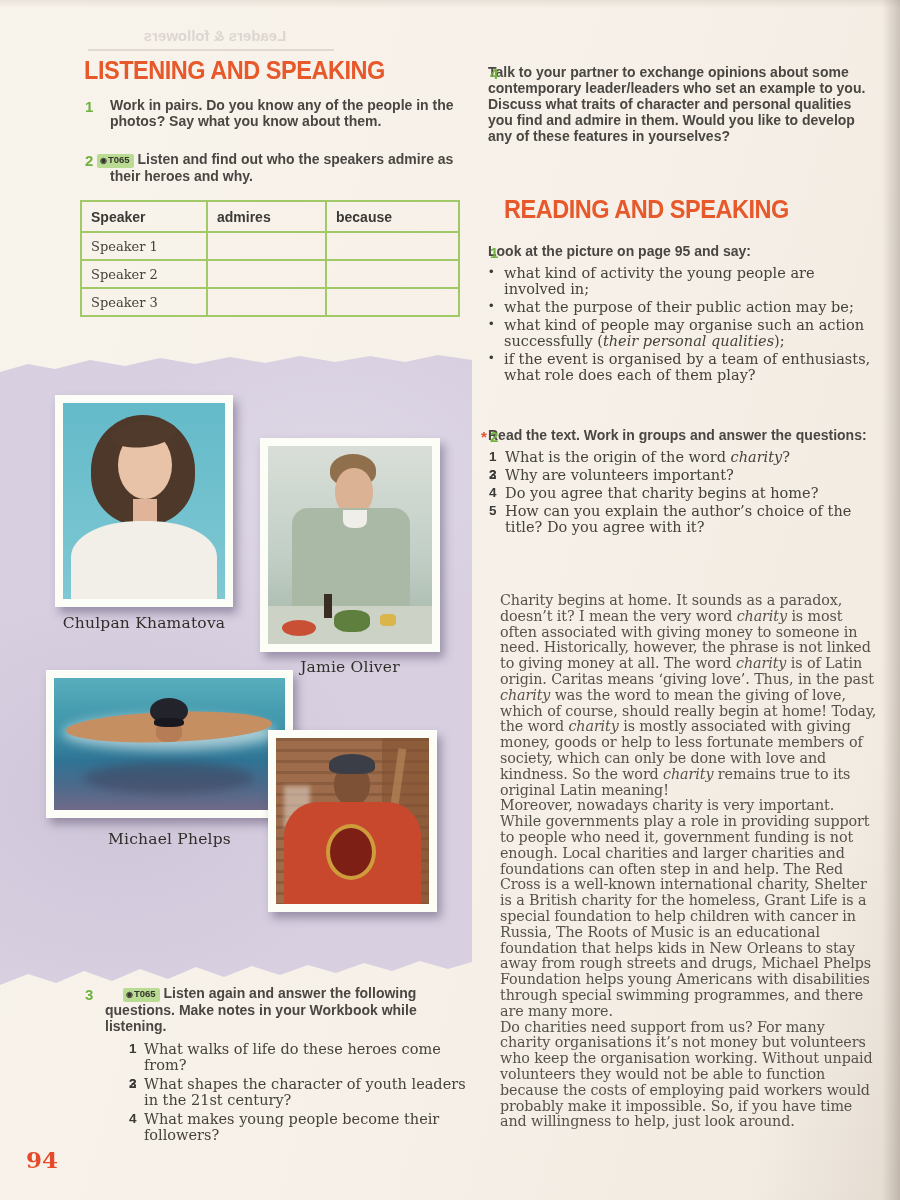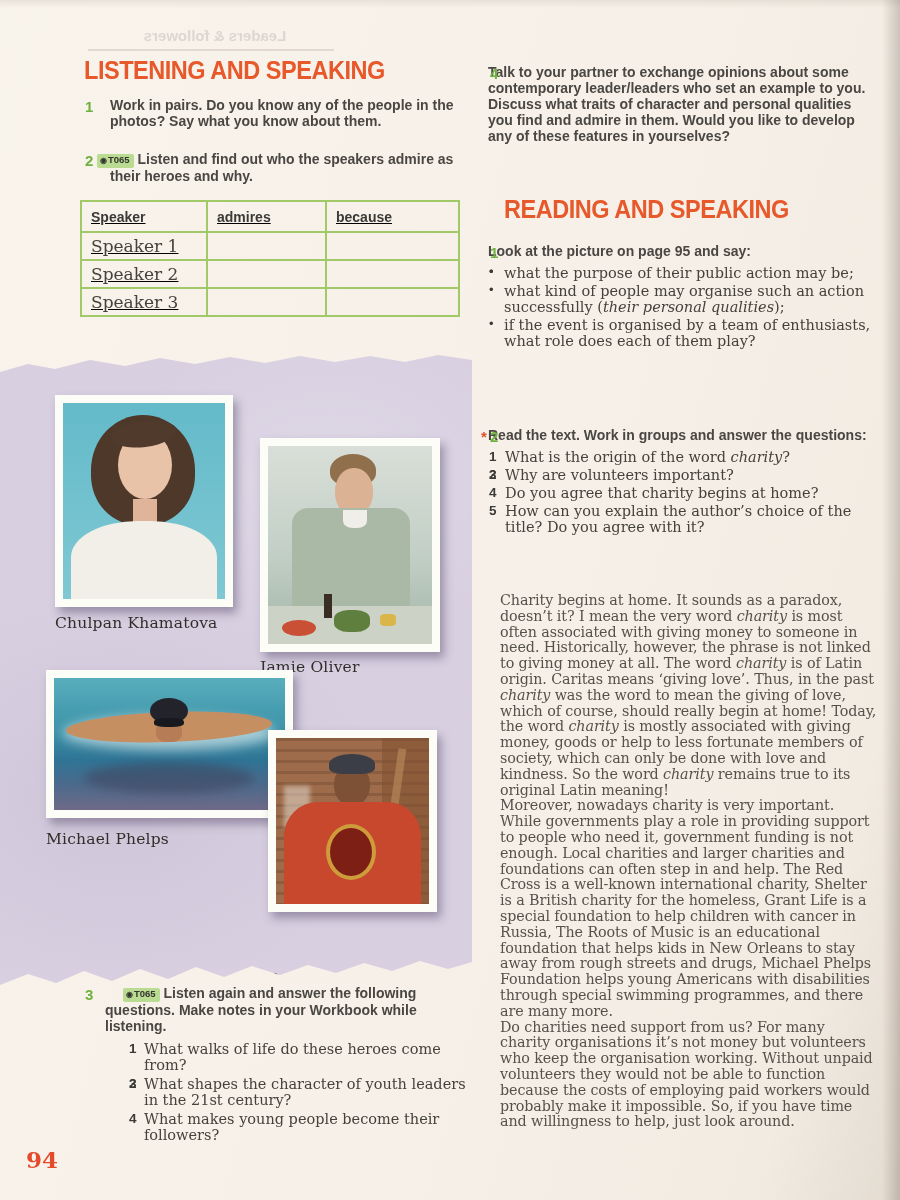--- a/index.html
+++ b/index.html
@@ -32,40 +32,40 @@
   .ex2-badge{margin-left:-13px;}
 
   
   .qlist{margin-top:7px;text-indent:0;}
   .lq{position:relative;padding-left:39px;margin-bottom:3px;
     font-family:"DejaVu Serif",serif;font-weight:normal;font-size:14.5px;line-height:16px;color:#45423c;}
   .lq b{position:absolute;left:24px;top:0;font-family:"Liberation Sans",sans-serif;
     font-size:13.5px;color:#3c3a36;}
 
   
-  table.speakers{position:absolute;left:80px;top:200px;border-collapse:collapse;background:transparent;text-decoration:underline;}
+  table.speakers{position:absolute;left:80px;top:200px;border-collapse:collapse;background:transparent;}
   table.speakers th,table.speakers td{border:2px solid #a2c968;padding:0 0 0 9px;text-align:left;}
   table.speakers th{height:29px;font-size:14px;font-weight:bold;color:#3b3a36;}
-  table.speakers td{height:26px;font-family:"DejaVu Serif",serif;font-size:17px;color:#45423c;}
+  table.speakers td{height:26px;font-family:"DejaVu Serif",serif;font-size:13px;color:#45423c;}
 
   
   .panel{position:absolute;left:0;top:352px;width:472px;height:636px;
     background:
       radial-gradient(220px 160px at 70% 20%,rgba(255,255,255,.16),rgba(255,255,255,0)),
       radial-gradient(260px 200px at 25% 70%,rgba(120,108,142,.10),rgba(120,108,142,0)),
       #d8d0e1;
     clip-path:polygon(0px 20px,28px 12px,55px 17px,90px 8px,125px 14px,160px 6px,195px 12px,
       230px 5px,265px 11px,300px 4px,335px 10px,370px 4px,405px 10px,438px 3px,472px 8px,
       472px 610px,448px 617px,420px 609px,392px 619px,364px 611px,336px 621px,308px 613px,
       280px 623px,252px 614px,224px 625px,196px 615px,168px 627px,140px 617px,112px 629px,
       84px 619px,56px 631px,28px 622px,0px 633px);}
   .photo{position:absolute;border:8px solid #fdfdf7;box-shadow:4px 6px 9px rgba(84,72,105,.48);
     overflow:hidden;box-sizing:border-box;}
   .photo>div{position:absolute;}
-  .caption{position:absolute;text-align:left;font-family:"DejaVu Serif",serif;
+  .caption{position:absolute;text-align:center;font-family:"DejaVu Serif",serif;
     font-size:15.5px;color:#302e2a;letter-spacing:.2px;}
 
   
   .ph1{left:55px;top:43px;width:178px;height:212px;}
   .ph1-bg{left:0;top:0;width:162px;height:196px;background:linear-gradient(180deg,#64bac9,#7fc8d4);}
   .ph1-hair{left:28px;top:12px;width:104px;height:110px;background:#4e382a;border-radius:50% 50% 45% 45%;}
   .ph1-face{left:55px;top:28px;width:54px;height:68px;background:#e9c3a8;border-radius:50%;}
   .ph1-fringe{left:48px;top:18px;width:66px;height:26px;background:#503a2c;border-radius:50%;transform:rotate(-7deg);}
   .ph1-neck{left:70px;top:96px;width:24px;height:28px;background:#e0b498;}
   .ph1-body{left:8px;top:118px;width:146px;height:78px;background:#f2efe8;border-radius:46% 46% 0 0;}
@@ -261,21 +261,21 @@
     <span class="num">4</span>
     <div class="body">Talk to your partner to exchange opinions about some contemporary leader/leaders who set an example to you. Discuss what traits of character and personal qualities you find and admire in them. Would you like to develop any of these features in yourselves?</div>
   </div>
 
   <div class="sec-head" style="left:504px;top:195px;">READING AND SPEAKING</div>
 
   <div class="rex" style="top:243px;">
     <span class="num">1</span>
     <div class="body"><span>Look at the picture on page 95 and say:</span>
       <div class="bullets">
-        <div class="bullet-item"><span class="dot">•</span></div>
+        <div class="bullet-item"><span class="dot">•</span><span><span>what kind of activity the young people are involved in;</span></span></div>
         <div class="bullet-item"><span class="dot">•</span><span><span>what the purpose of their public action may be;</span></span></div>
         <div class="bullet-item"><span class="dot">•</span><span><span>what kind of people may organise such an action successfully (</span><i>their personal qualities</i><span>);</span></span></div>
         <div class="bullet-item"><span class="dot">•</span><span><span>if the event is organised by a team of enthusiasts, what role does each of them play?</span></span></div>
       </div>
     </div>
   </div>
 
   <div class="rex" style="top:427px;">
     <span class="star">*</span>
     <span class="num">2</span>

